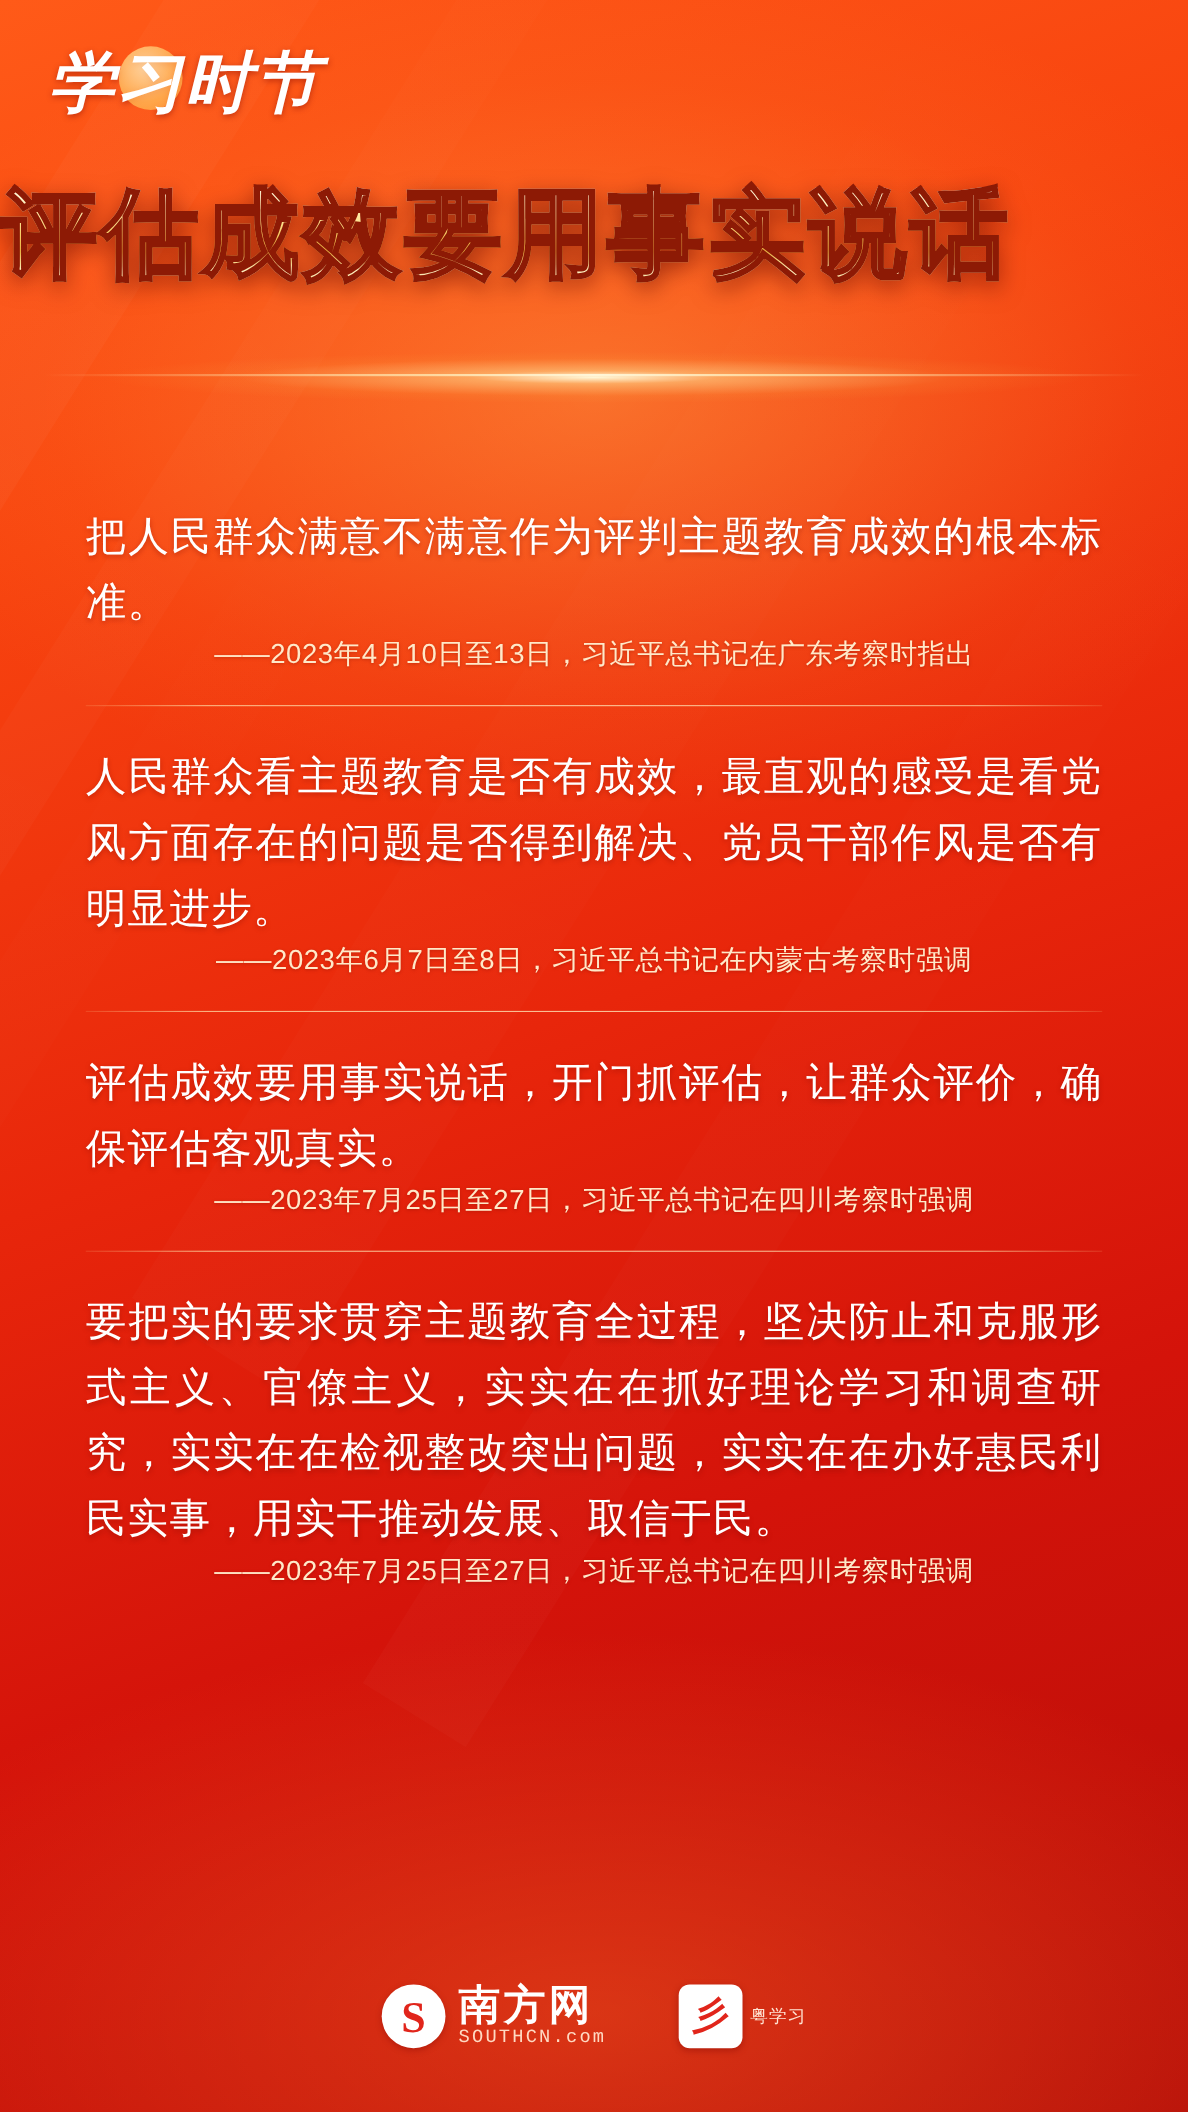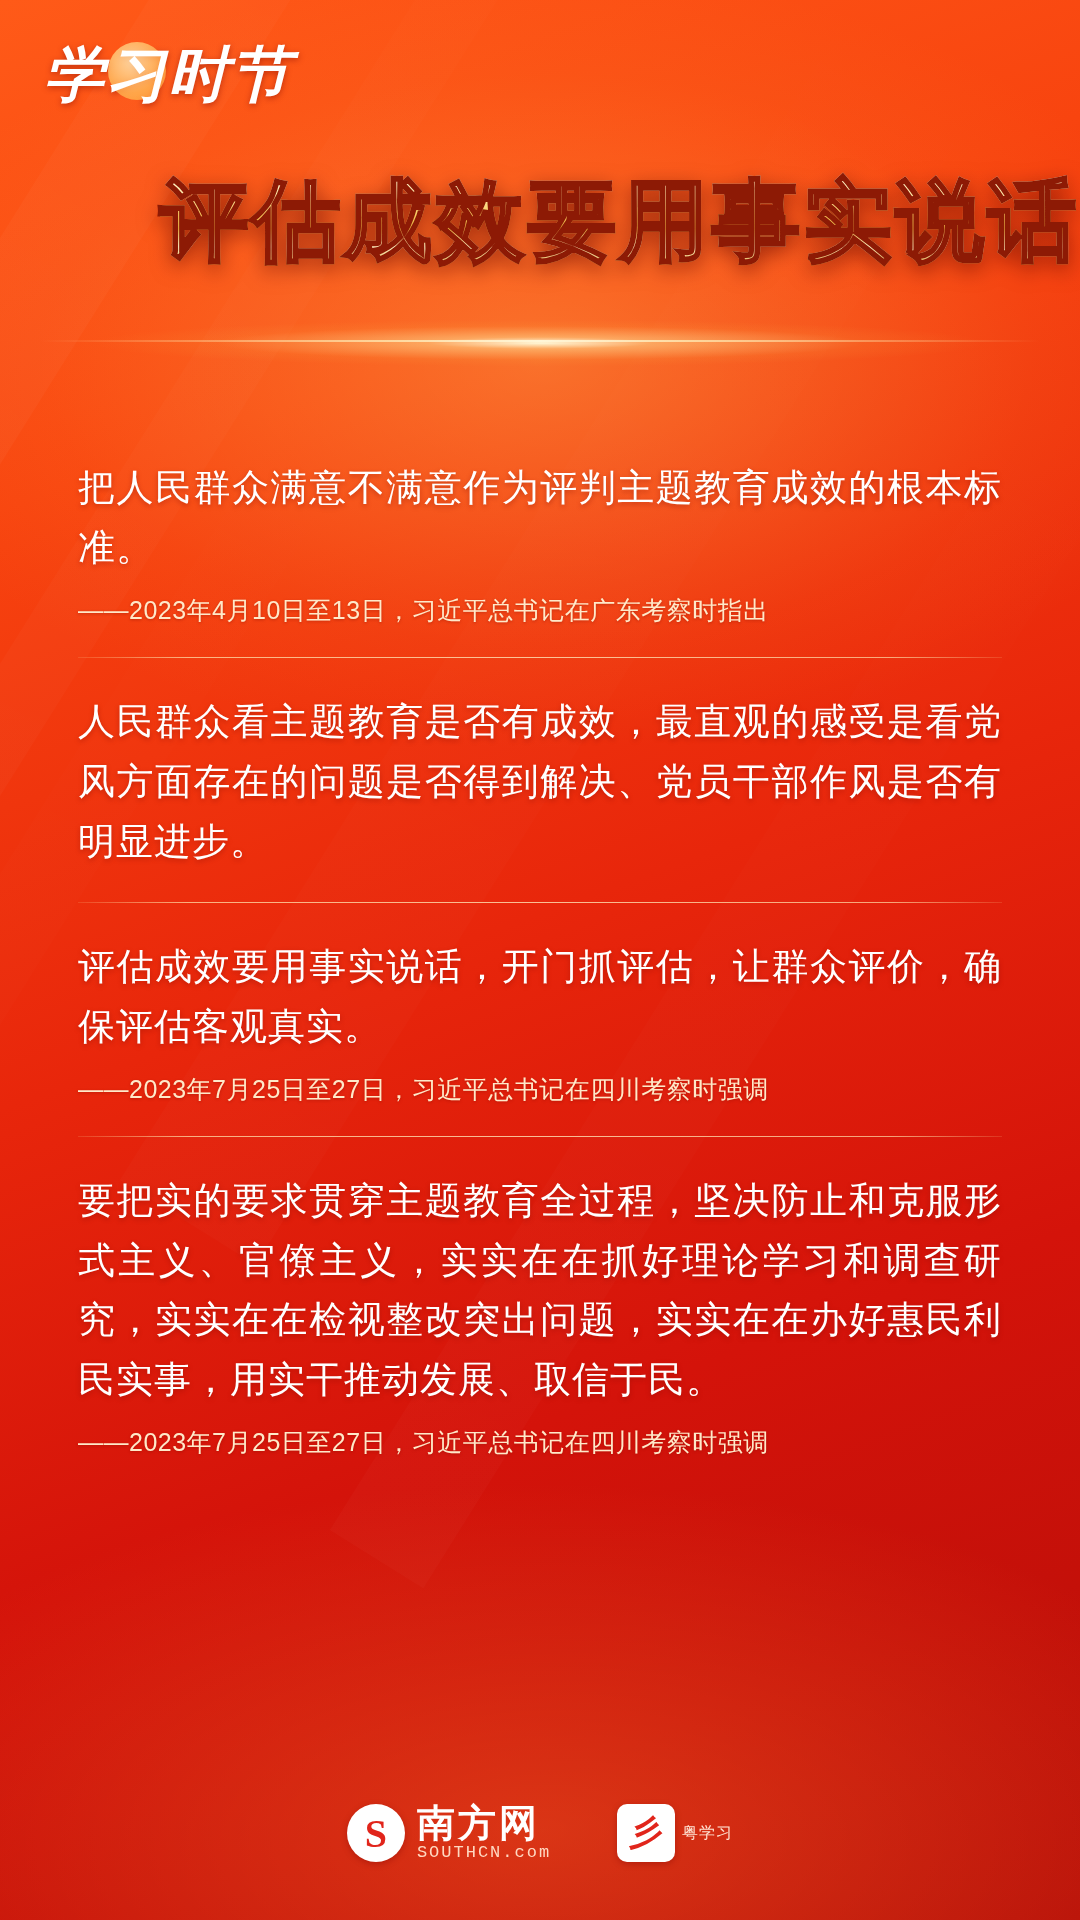--- a/index.html
+++ b/index.html
@@ -63,21 +63,22 @@
     background: radial-gradient(circle at 40% 35%, #ffd9a8, #ff8a3c 60%, #ff6a1f 100%);
     opacity: .85;
     mix-blend-mode: screen;
   }
 
   
   .title-wrap {
     position: absolute;
     left: 0; top: 170px;
     width: 1080px;
-    text-align: right;
+    text-align: left;
+    font-family: Liberation Mono, monospace;
   }
   .title {
     display: inline-block;
     font-size: 88px;
     font-weight: bold;
     letter-spacing: 4px;
     line-height: 1.15;
     background: linear-gradient(180deg, #fff6d0 0%, #ffe89a 28%, #f3c košt 40%, #e9b84f 52%, #fff2bd 72%, #d89a2e 100%);
     background: linear-gradient(180deg, #fffbe3 0%, #ffe9a3 26%, #f6c85a 46%, #e8b443 58%, #fff3c4 76%, #cf9228 100%);
     -webkit-background-clip: text;
@@ -114,22 +115,21 @@
   .quote-block { position: relative; }
   .quote-text {
     color: #ffffff;
     font-size: 37px;
     line-height: 1.62;
     letter-spacing: 1px;
     text-shadow: 0 2px 5px rgba(130,12,0,.40);
     text-align: justify;
   }
   .quote-source {
-    margin-top: 16px;
-    text-align: left;
+    text-align: center;
     color: #ffe9c9;
     font-size: 25px;
     letter-spacing: .5px;
     text-shadow: 0 1px 3px rgba(130,12,0,.40);
   }
   .divider {
     height: 1px;
     margin: 30px 0 34px 0;
     background: linear-gradient(90deg, rgba(255,214,150,0.15) 0%, rgba(255,222,168,0.75) 12%, rgba(255,230,185,0.80) 50%, rgba(255,222,168,0.70) 88%, rgba(255,214,150,0.15) 100%);
   }
@@ -224,20 +224,21 @@
   <div class="content">
 
     <div class="quote-block">
       <div class="quote-text">把人民群众满意不满意作为评判主题教育成效的根本标准。</div>
       <div class="quote-source">——2023年4月10日至13日，习近平总书记在广东考察时指出</div>
     </div>
     <div class="divider"></div>
 
     <div class="quote-block">
       <div class="quote-text">人民群众看主题教育是否有成效，最直观的感受是看党风方面存在的问题是否得到解决、党员干部作风是否有明显进步。</div>
+      <div class="quote-source">——2023年6月7日至8日，习近平总书记在内蒙古考察时强调</div>
     </div>
     <div class="divider"></div>
 
     <div class="quote-block">
       <div class="quote-text">评估成效要用事实说话，开门抓评估，让群众评价，确保评估客观真实。</div>
       <div class="quote-source">——2023年7月25日至27日，习近平总书记在四川考察时强调</div>
     </div>
     <div class="divider"></div>
 
     <div class="quote-block">

